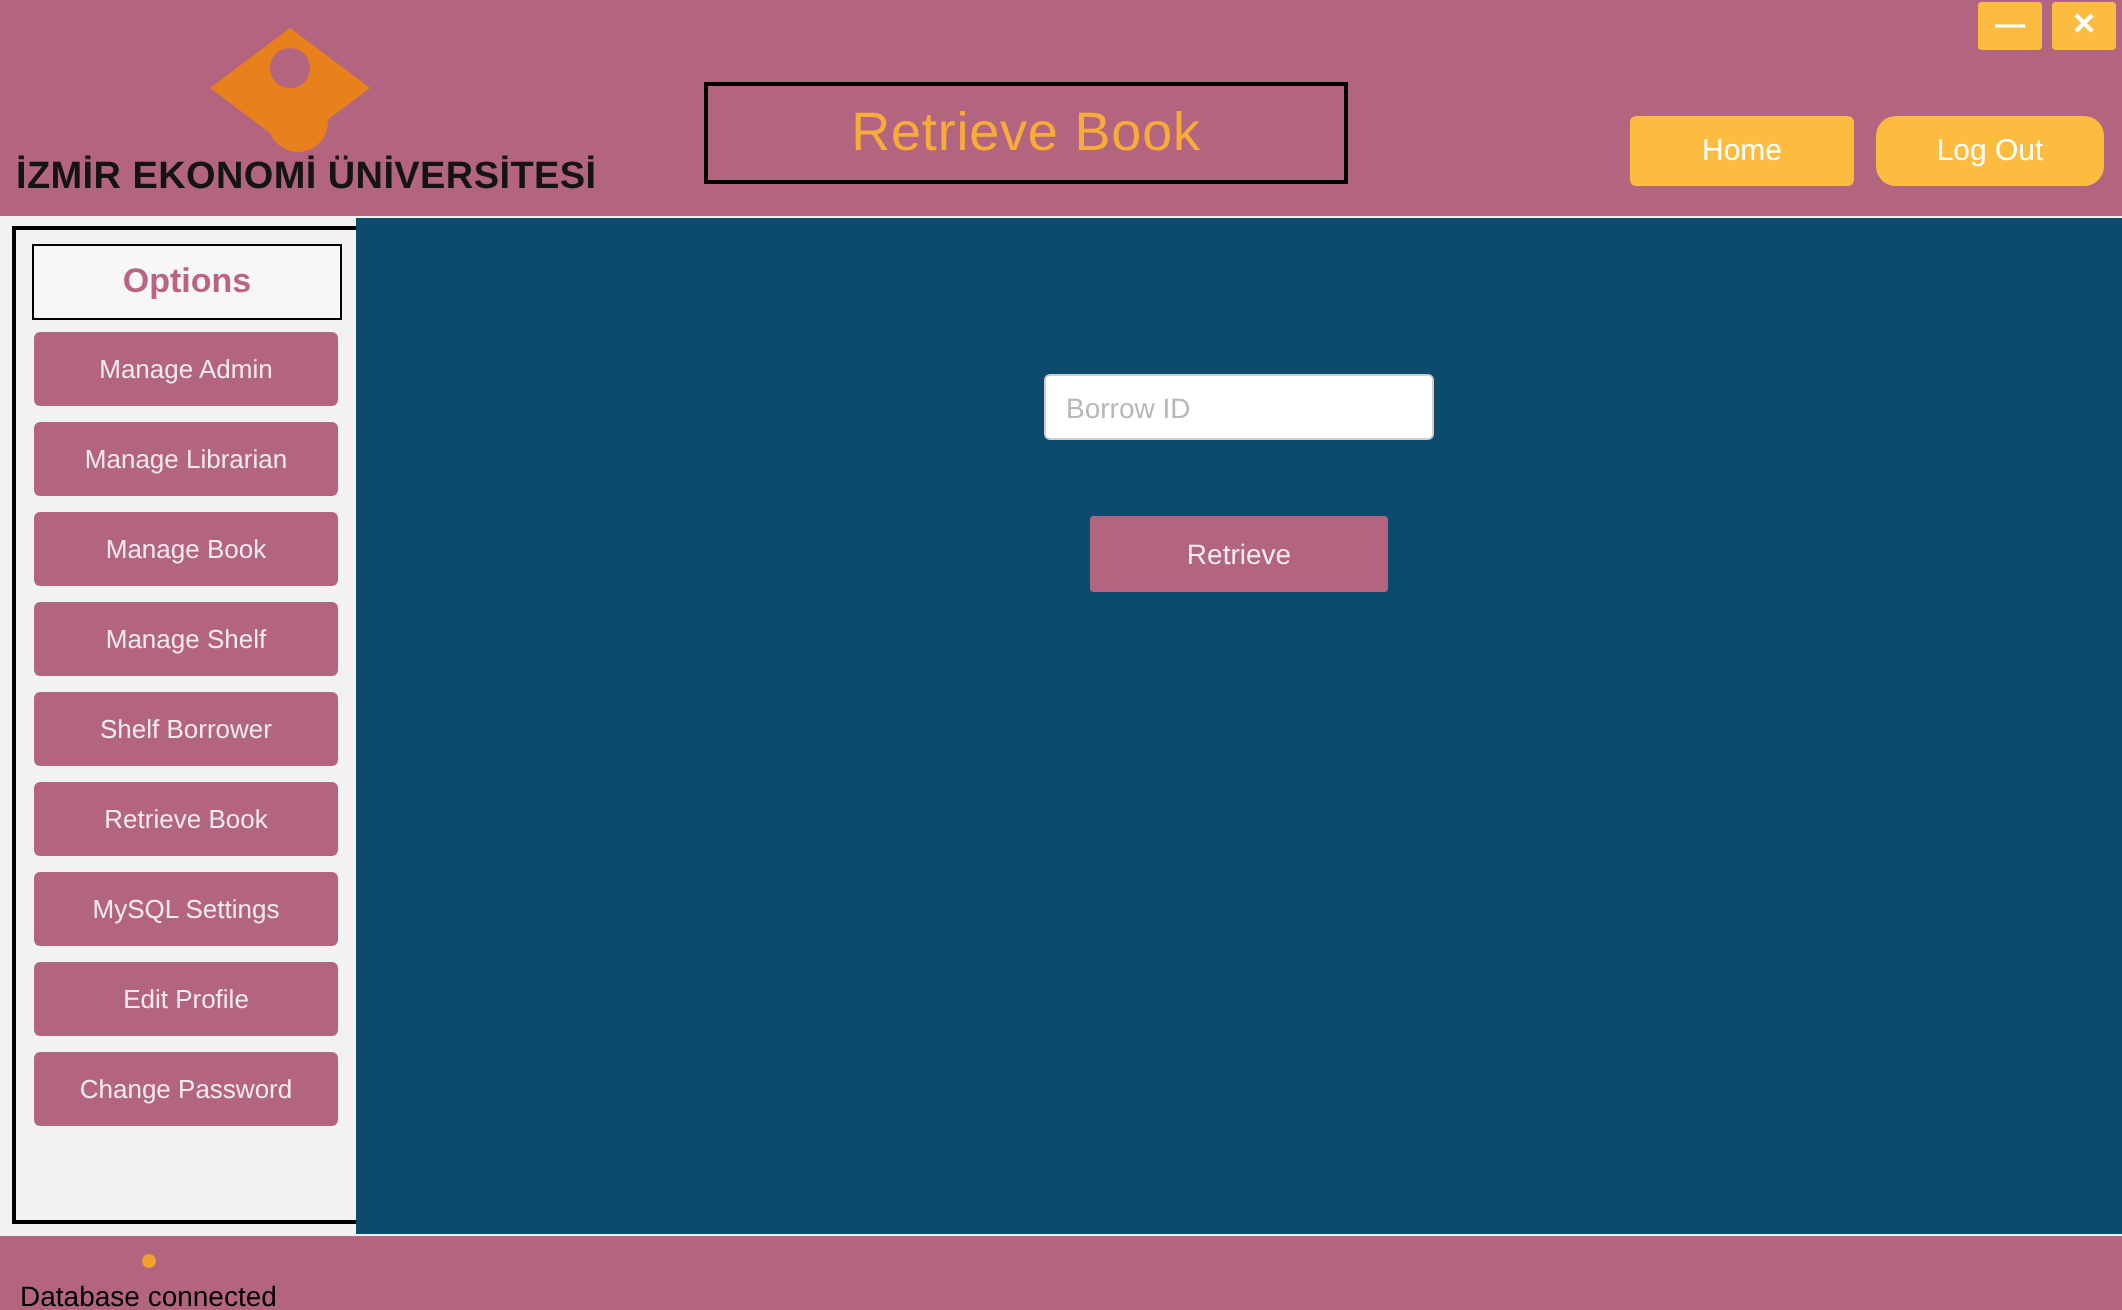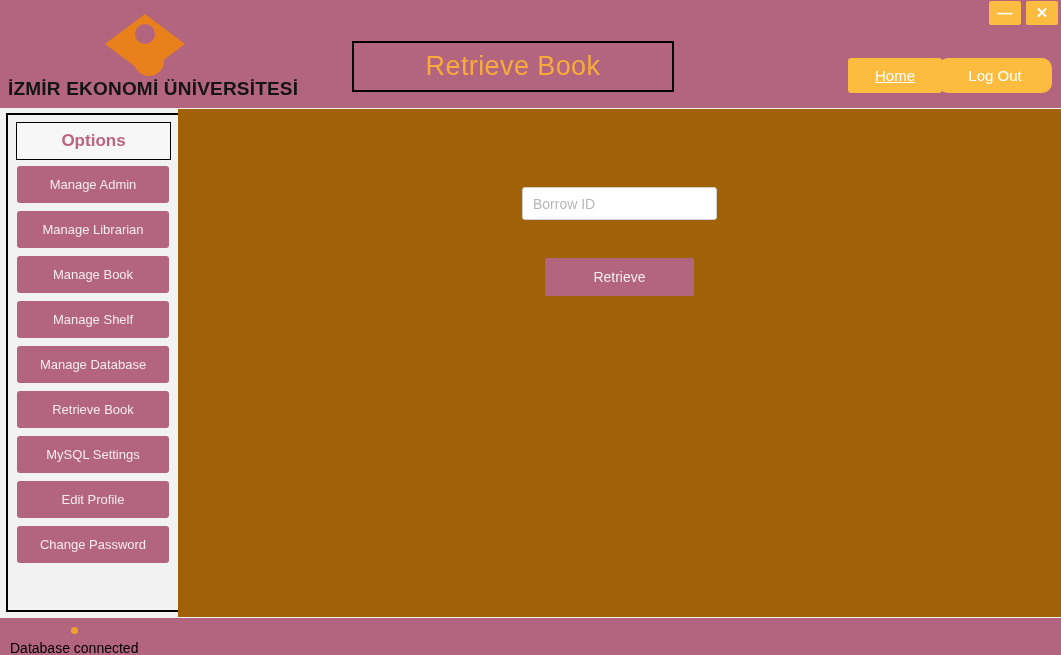--- a/index.html
+++ b/index.html
@@ -88,21 +88,21 @@
     height: 35px;
     background: #fbbc40;
     border: none;
     border-radius: 3px;
     color: #ffffff;
     font-size: 15px;
     font-family: "Liberation Sans", sans-serif;
     cursor: pointer;
     text-align: center;
   }
-  #btn-home { left: 848px; width: 94px; text-decoration: underline; }
+  #btn-home { left: 815px; width: 112px; }
   #btn-logout { left: 938px; width: 114px; border-radius: 10px; }
 
   
   #sidebar {
     position: absolute;
     left: 6px; top: 113px;
     width: 198px; height: 499px;
     border: 2px solid #000;
     background: #f2f2f2;
     padding: 7px 8px;
@@ -136,21 +136,21 @@
     cursor: pointer;
     text-align: center;
   }
   .side-btn:last-child { margin-bottom: 0; }
 
   
   #main {
     position: absolute;
     left: 178px; top: 109px;
     width: 883px; height: 508px;
-    background: #a16207;
+    background: #0c4a6e;
   }
   #borrow-id-input {
     position: absolute;
     left: 344px; top: 78px;
     width: 195px; height: 33px;
     background: #ffffff;
     border: 1px solid #cfcfcf;
     border-radius: 3px;
     padding: 0 10px;
     font-size: 14px;
@@ -227,21 +227,21 @@
 
   <div id="sidebar">
     <div id="options-header">
       <span id="options-header-label">Options</span>
     </div>
 
     <button class="side-btn">Manage Admin</button>
     <button class="side-btn">Manage Librarian</button>
     <button class="side-btn">Manage Book</button>
     <button class="side-btn">Manage Shelf</button>
-    <button class="side-btn">Manage Database</button>
+    <button class="side-btn">Shelf Borrower</button>
     <button class="side-btn">Retrieve Book</button>
     <button class="side-btn">MySQL Settings</button>
     <button class="side-btn">Edit Profile</button>
     <button class="side-btn">Change Password</button>
   </div>
 
   <div id="main">
     <input id="borrow-id-input" type="text" placeholder="Borrow ID" style="">
     <button id="retrieve-button">Retrieve</button>
   </div>

